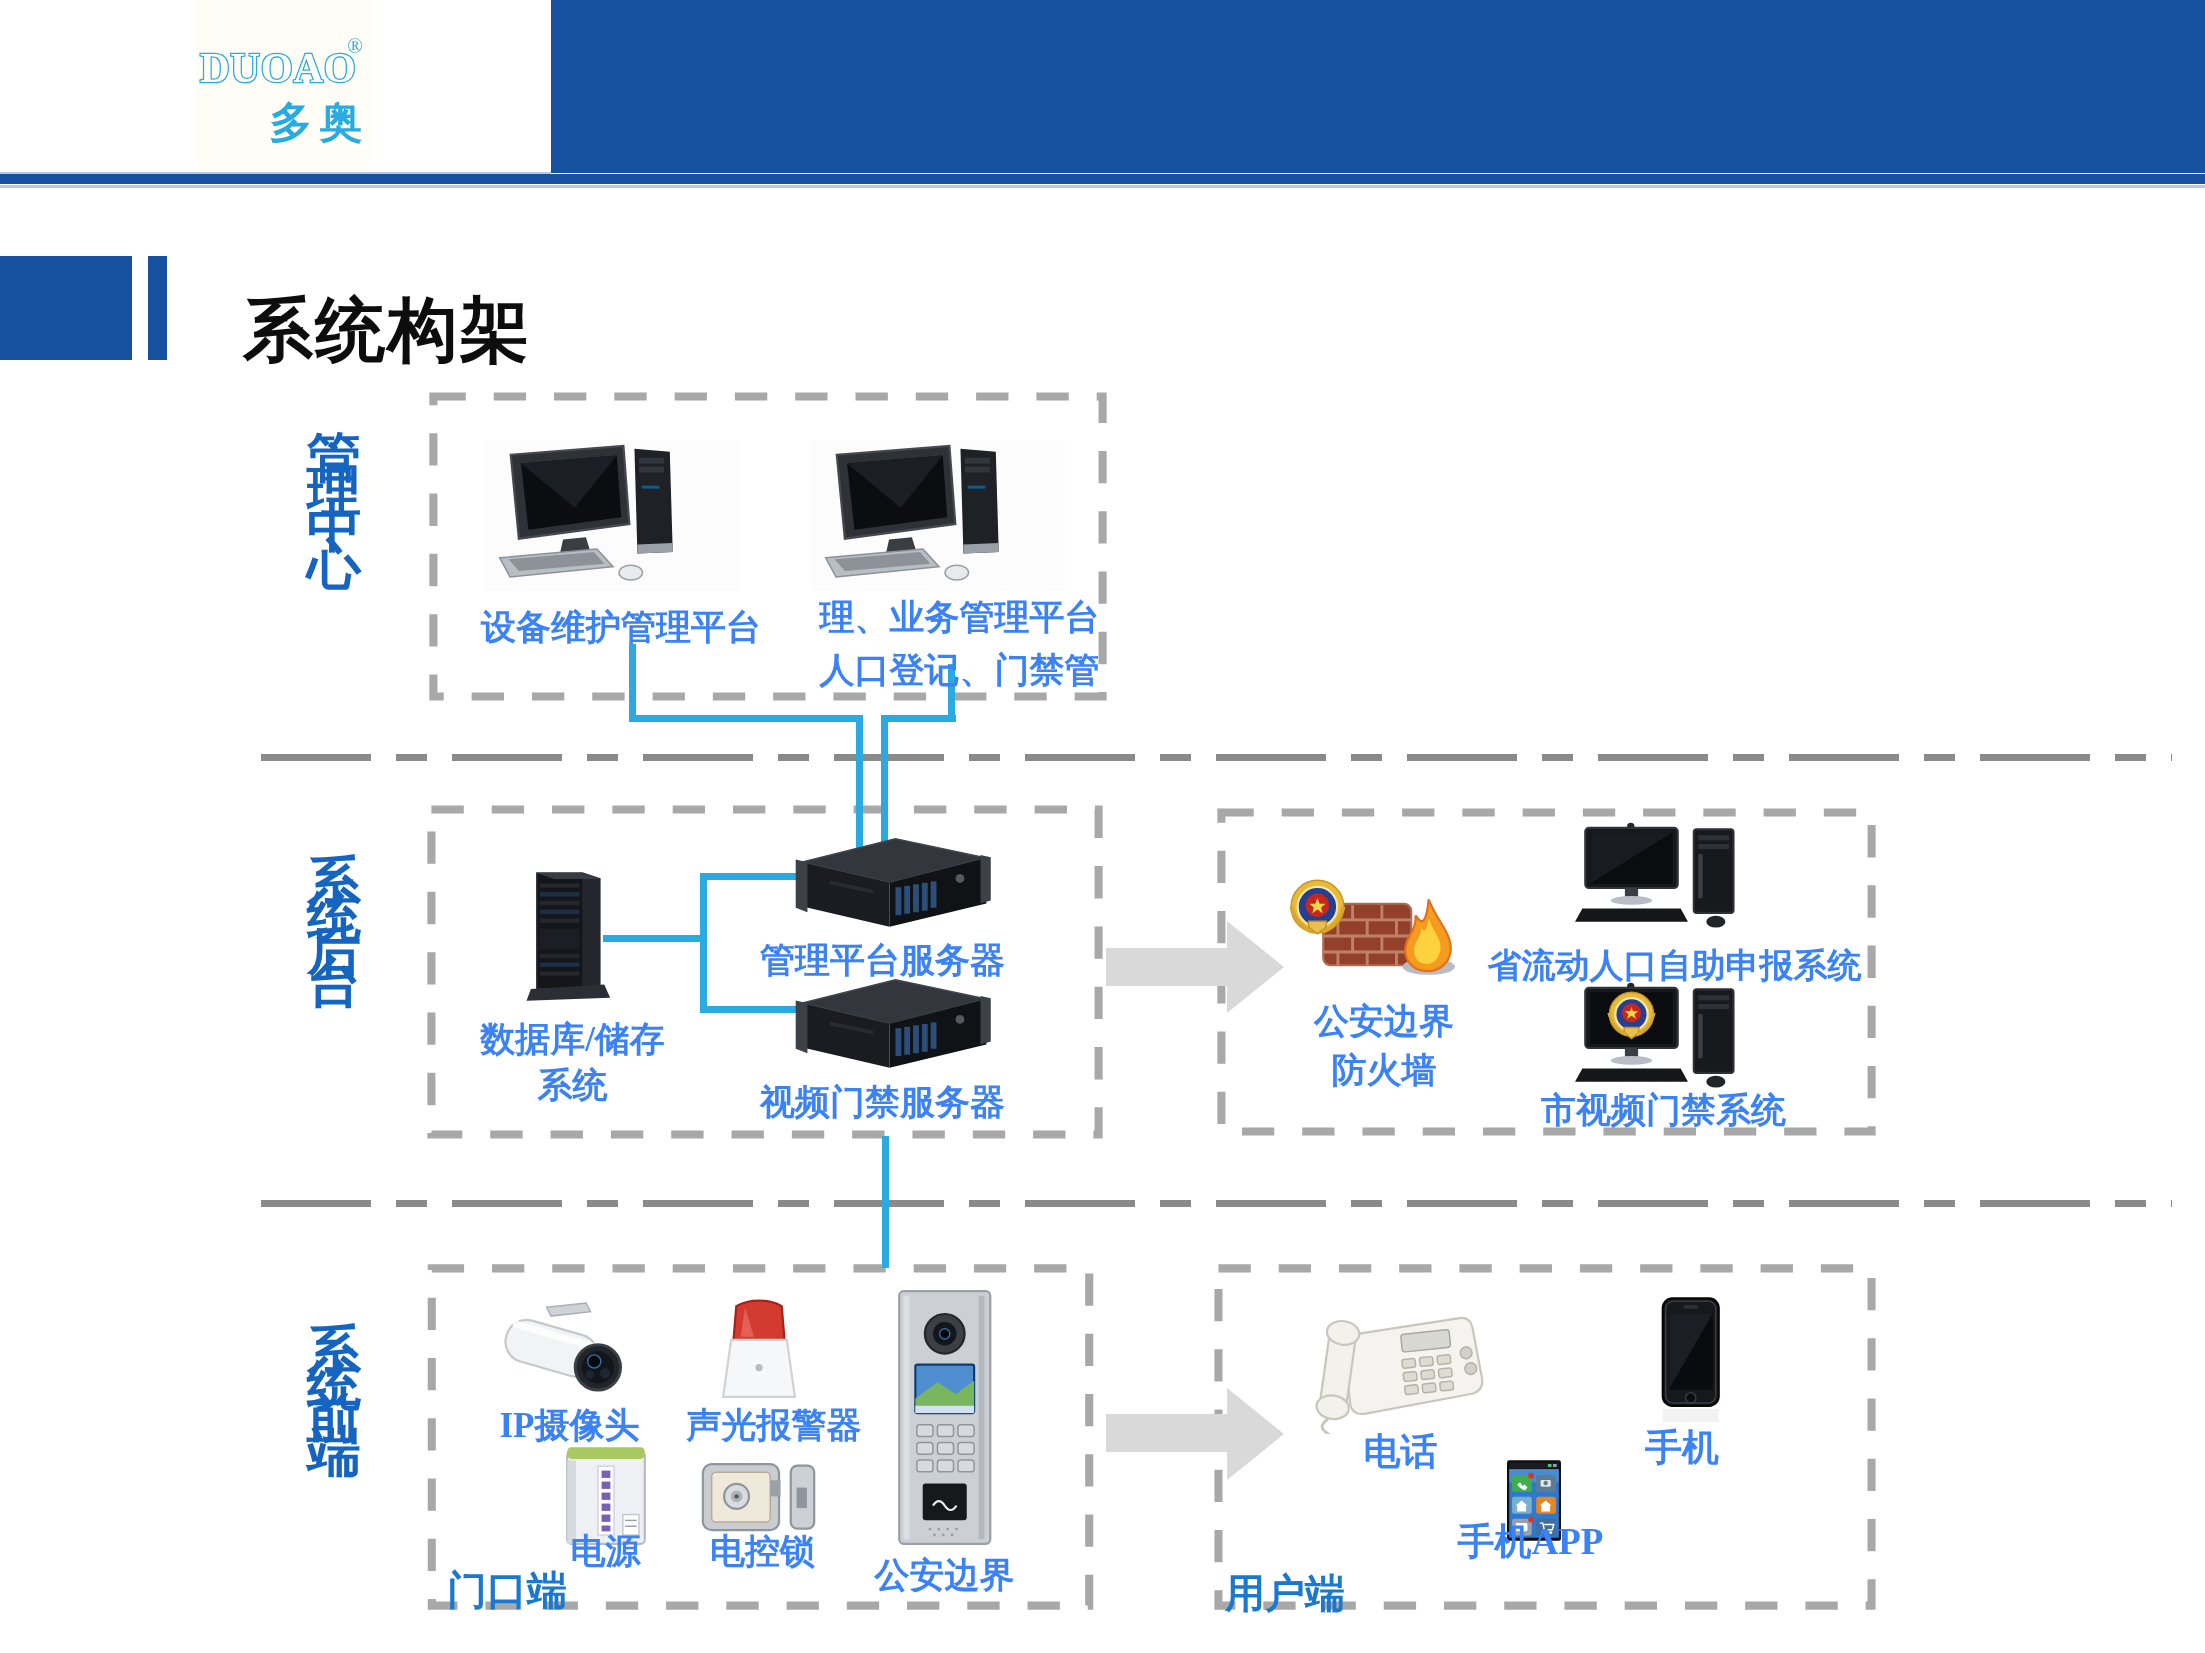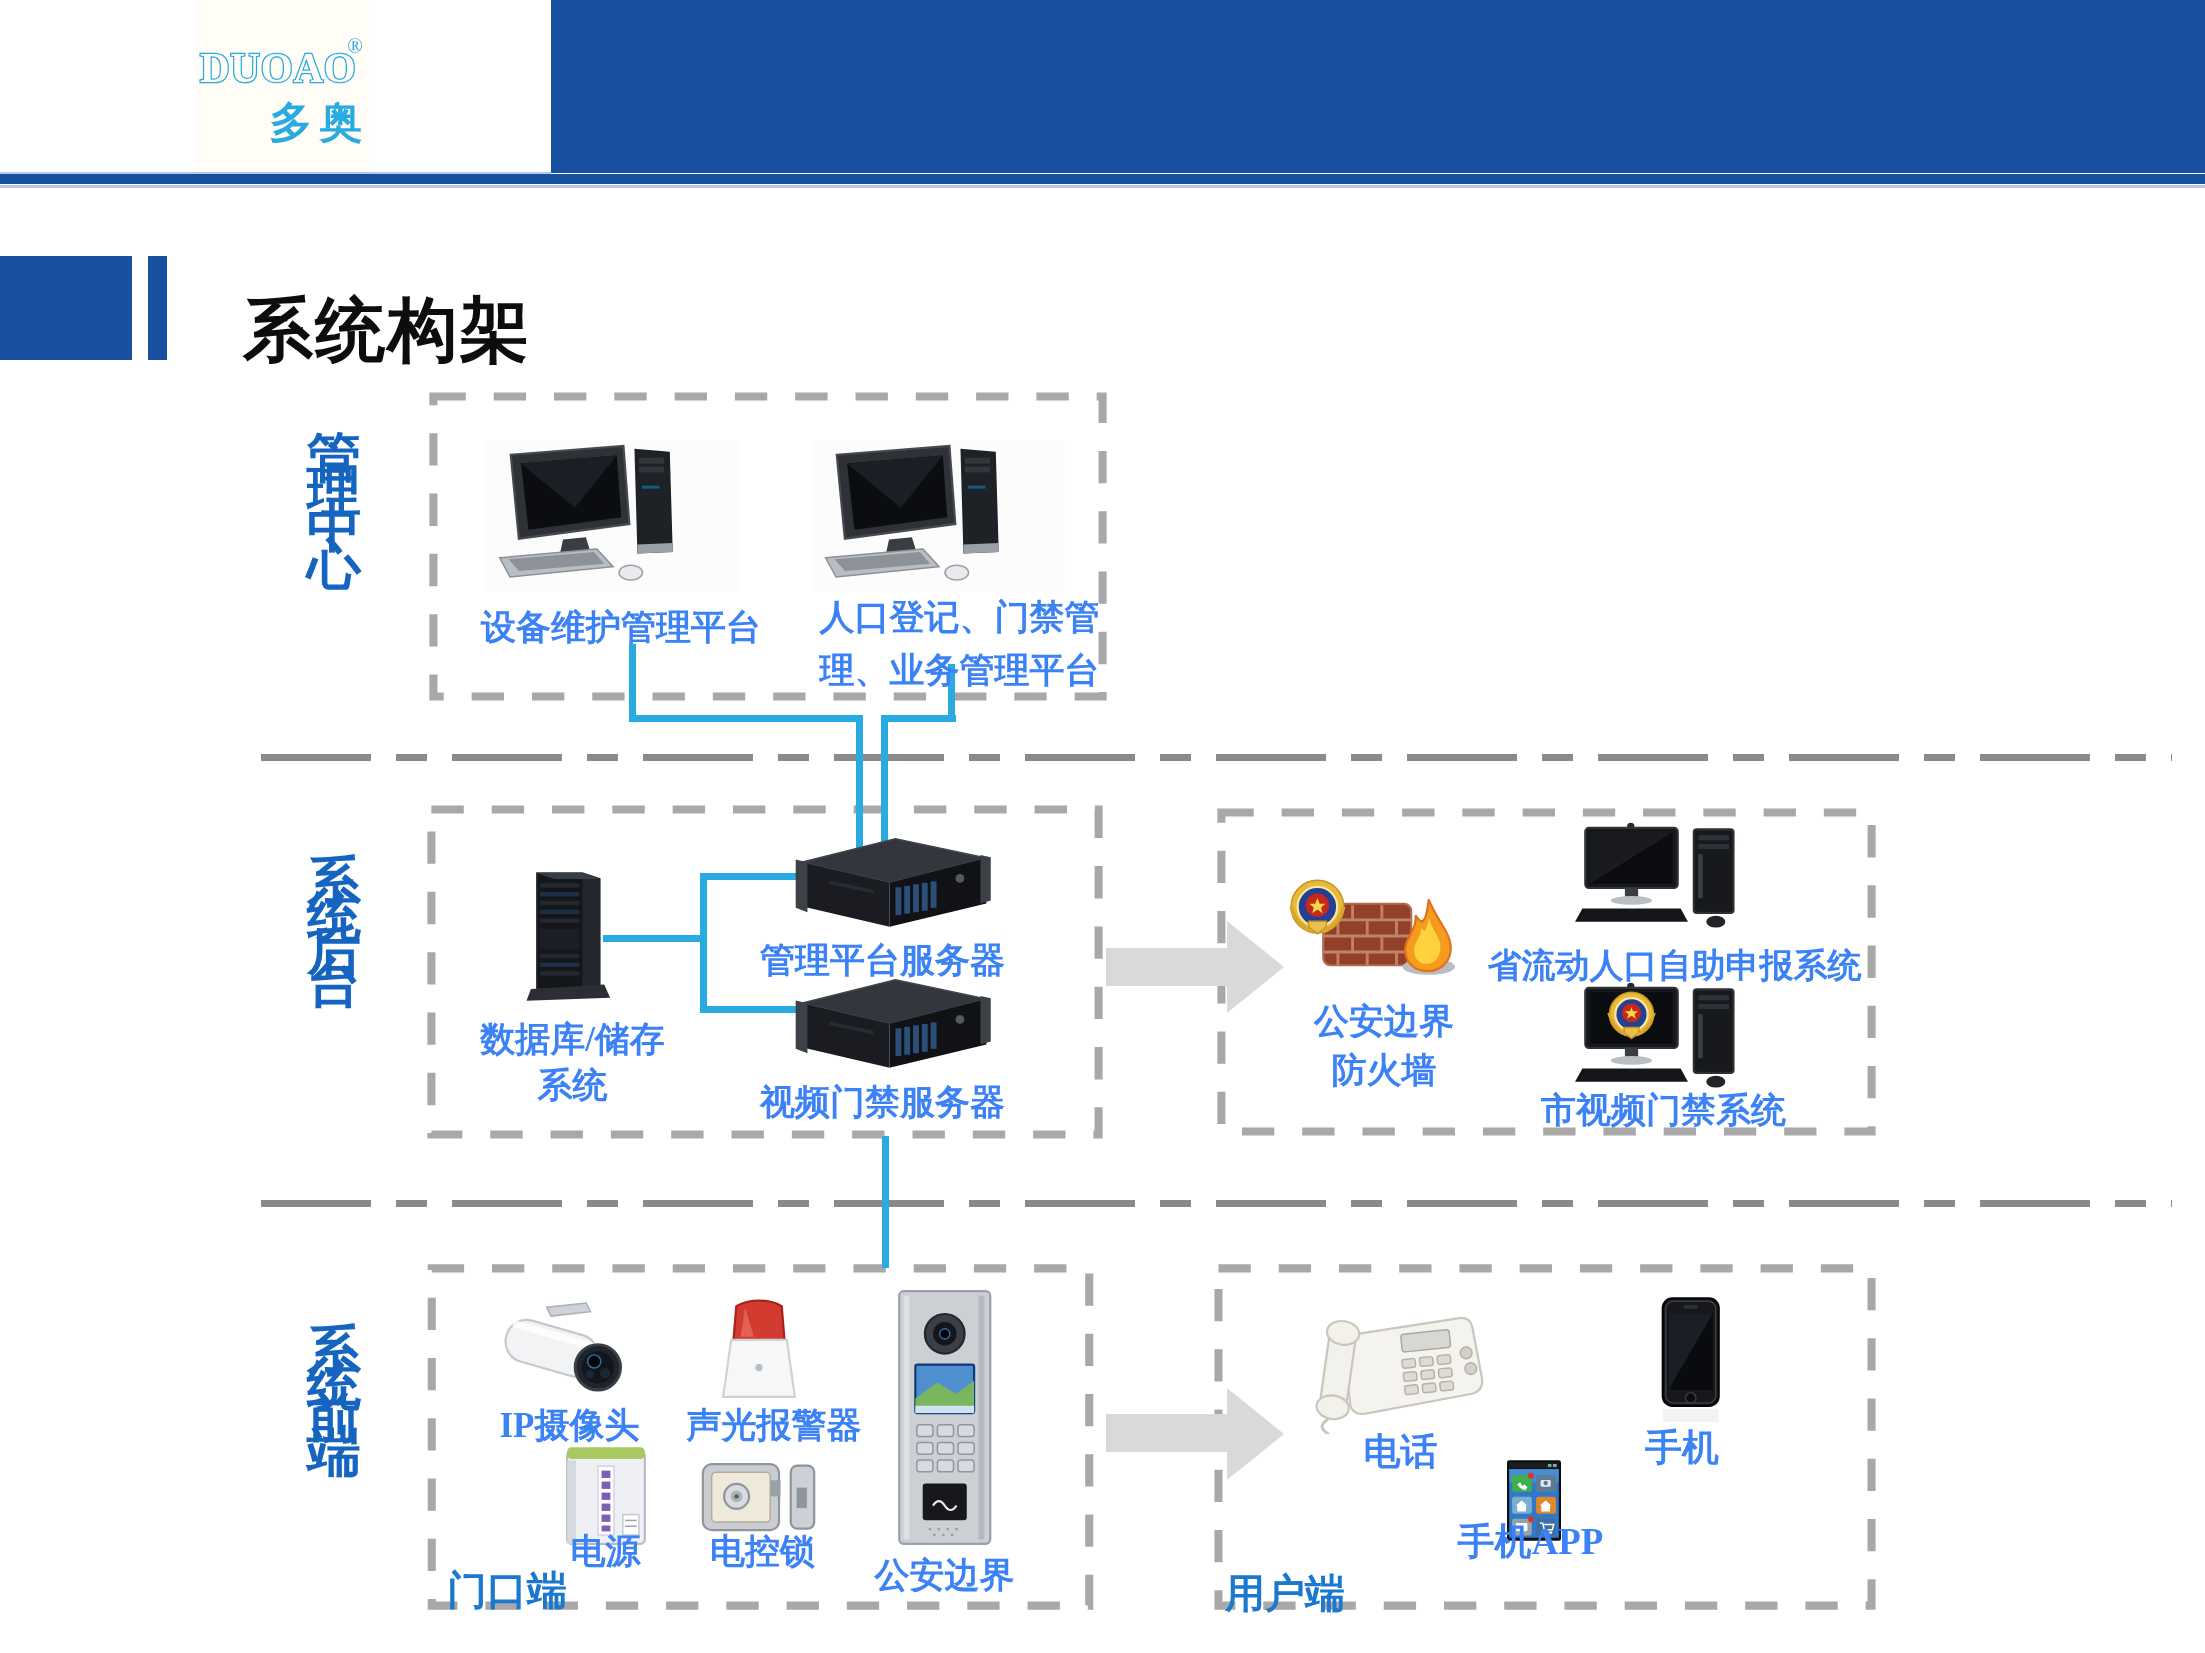--- a/index.html
+++ b/index.html
@@ -123,22 +123,22 @@
     <rect x="209" y="36" width="34" height="8" fill="#32363c"></rect>
     <rect x="213" y="62" width="24" height="4" fill="#0a84c1" opacity="0.6"></rect>
     <polygon points="207,142 255,140 255,152 207,154" fill="#9aa0a8"></polygon>
     <polygon points="20,160 152,148 174,172 34,186" fill="#b9bdc4" stroke="#8b9098" stroke-width="2"></polygon>
     <polygon points="32,162 148,152 162,168 46,178" fill="#8d9299"></polygon>
     <ellipse cx="198" cy="180" rx="16" ry="10" fill="#e8eaec" stroke="#9aa0a8" stroke-width="2"></ellipse>
   </svg>
 
   <div class="abs lbl" style="left:437px;top:606px;width:368px;">设备维护管理平台</div>
   <div class="abs lbl" style="left:787px;top:591px;width:345px;line-height:53px;">
+    <div>理、业务管理平台</div>
     <div>人口登记、门禁管</div>
-    <div>理、业务管理平台</div>
   </div>
 
   <svg class="abs dev" style="left:506px;top:867px;" width="121" height="136" viewBox="0 0 165 185">
     <polygon points="42,8 104,8 128,16 128,160 104,166 42,166" fill="#14161a" stroke="#2a2d33" stroke-width="2"></polygon>
     <polygon points="104,8 128,16 128,160 104,166" fill="#23262c"></polygon>
     <polygon points="42,8 104,8 128,16 66,16" fill="#383c43"></polygon>
     <rect x="46" y="22" width="54" height="6" fill="#24272d"></rect>
     <rect x="46" y="34" width="54" height="6" fill="#1c2f44"></rect>
     <rect x="46" y="46" width="54" height="6" fill="#24272d"></rect>
     <rect x="46" y="58" width="54" height="6" fill="#1c2f44"></rect>

